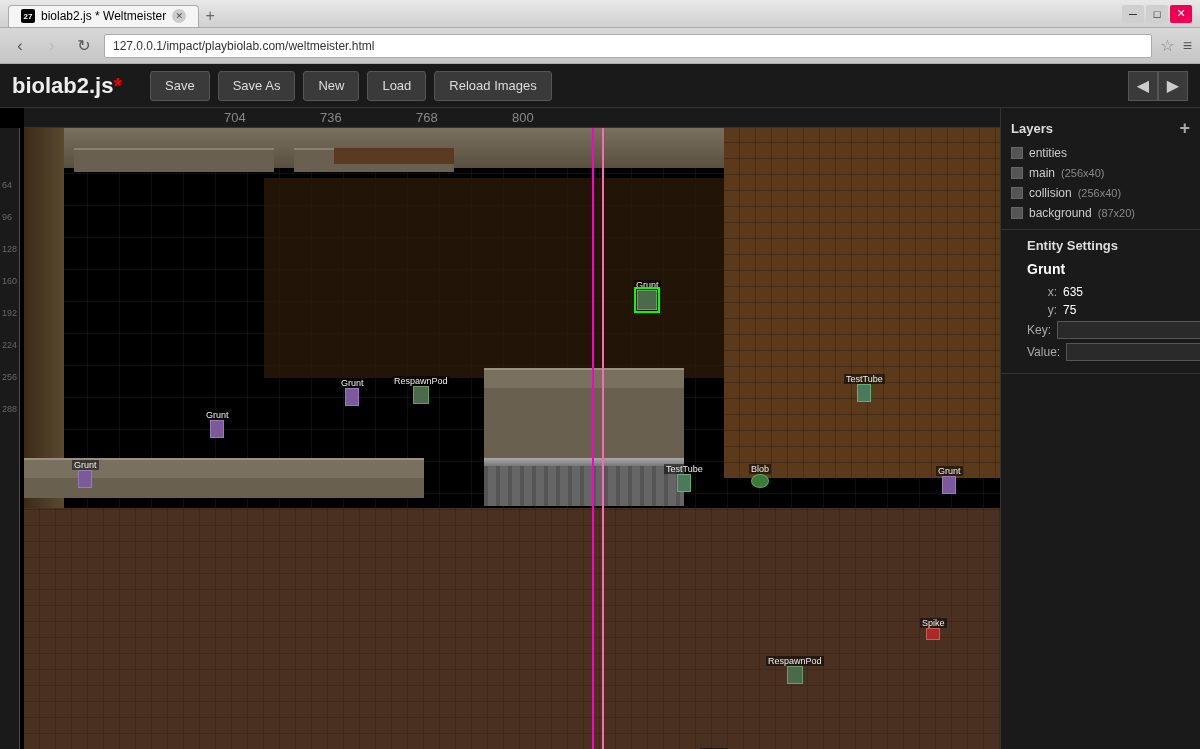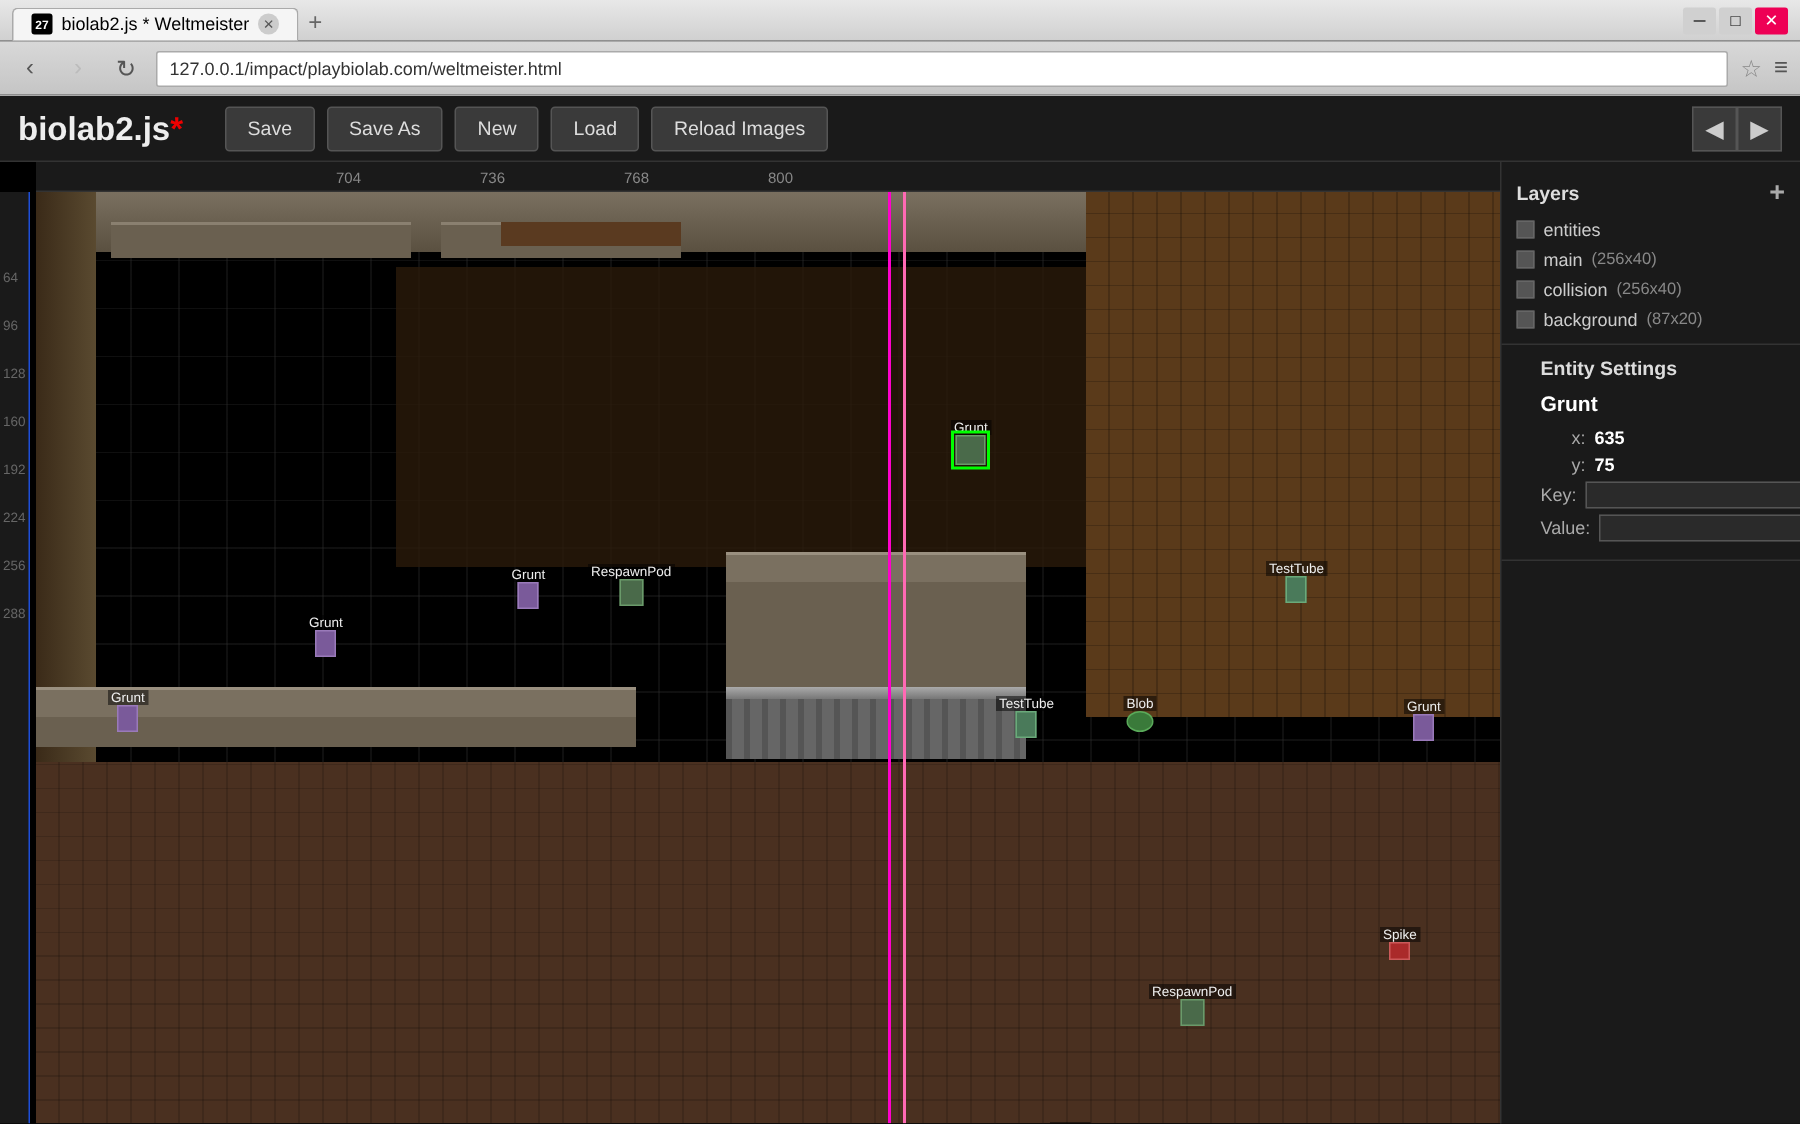--- a/index.html
+++ b/index.html
@@ -202,21 +202,21 @@
       top: 20px;
       left: 0;
       width: 20px;
       bottom: 0;
       background: #1a1a1a;
       border-right: 1px solid #1d4ed8;
     }
     .ruler-mark {
       position: absolute;
       color: #888;
-      font-size: 10px;
+      font-size: 13px;
       bottom: 2px;
     }
 
     
     .sidebar {
       width: 200px;
       background: #1a1a1a;
       border-left: 1px solid #333;
       display: flex;
       flex-direction: column;
@@ -288,21 +288,20 @@
     }
     .entity-prop-label {
       color: #aaa;
       font-size: 12px;
       width: 30px;
       text-align: right;
     }
     .entity-prop-value {
       color: #fff;
       font-size: 12px;
-      font-weight: bold;
     }
     .entity-key-row {
       display: flex;
       align-items: center;
       margin-bottom: 4px;
       gap: 6px;
     }
     .entity-key-label {
       color: #aaa;
       font-size: 12px;

